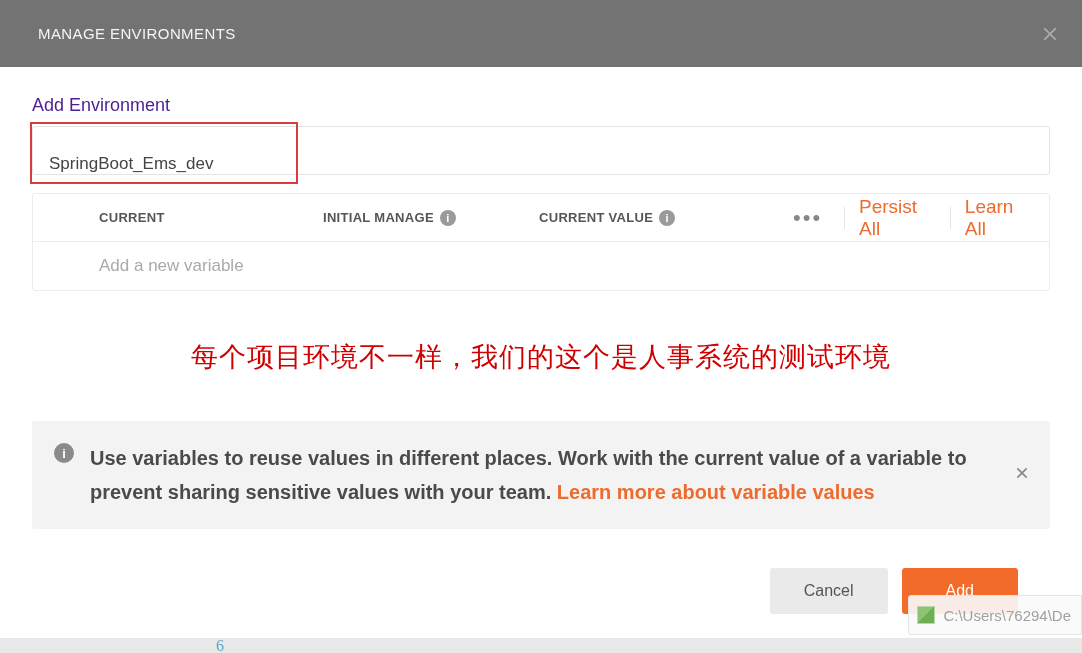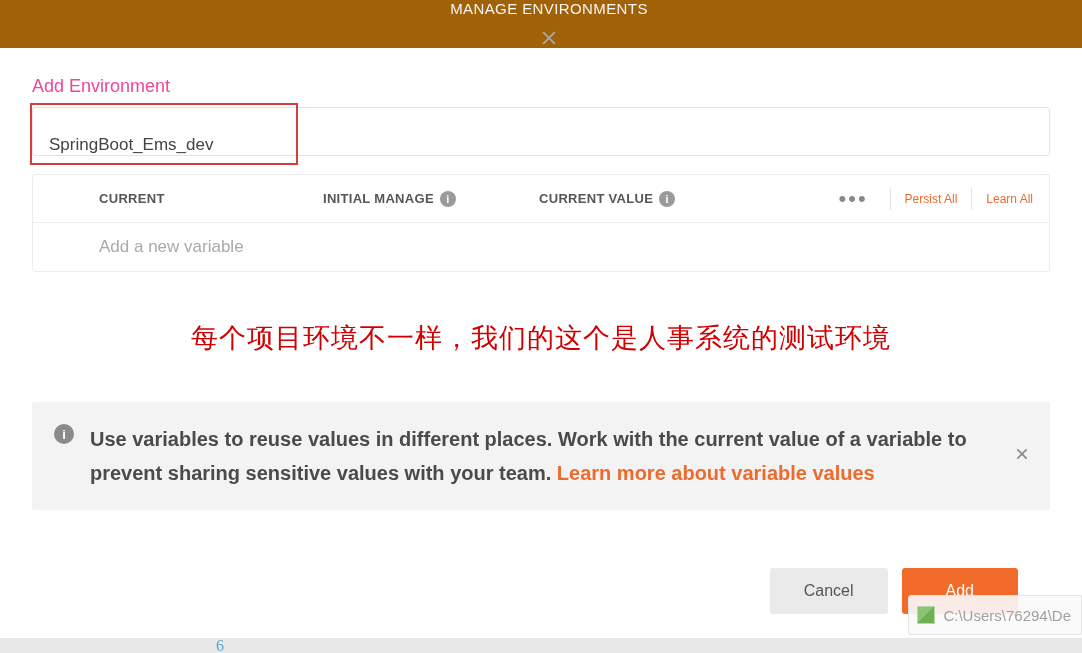--- a/index.html
+++ b/index.html
@@ -13,28 +13,27 @@
   }
   .modal {
     width: 1082px;
     background: #fff;
     display: flex;
     flex-direction: column;
     height: 638px;
     position: relative;
   }
   .titlebar {
-    background: #a16207;
+    background: #737373;
     color: #f5f5f5;
-    height: 48px;
+    height: 67px;
     display: flex;
     align-items: center;
     padding: 0 22px 0 38px;
     justify-content: space-between;
-    flex-direction: column;
   }
   .titlebar-text {
     font-size: 15px;
     letter-spacing: 0.4px;
     font-weight: 500;
   }
   .close-x {
     color: #aaa;
     cursor: pointer;
     display: flex;
@@ -43,21 +42,21 @@
   .close-x svg { width: 20px; height: 20px; }
   .body {
     padding: 28px 32px 0 32px;
     flex: 1;
     display: flex;
     flex-direction: column;
     position: relative;
   }
   .section-label {
     font-size: 18px;
-    color: #ec4899;
+    color: #4c1d95;
     margin-bottom: 10px;
   }
   .env-input-wrap {
     border: 1px solid #e4e4e4;
     border-radius: 3px;
     height: 49px;
     display: flex;
     align-items: flex-end;
     padding: 0 16px;
     margin-bottom: 18px;
@@ -132,21 +131,21 @@
     line-height: 1;
   }
   .vsep {
     width: 1px;
     height: 22px;
     background: #e4e4e4;
     margin: 0 14px;
   }
   .link-action {
     color: #ec6b2d;
-    font-size: 12px;
+    font-size: 19px;
     cursor: pointer;
   }
   .vars-row {
     display: flex;
     align-items: center;
     height: 48px;
   }
   .placeholder-input {
     border: none;
     outline: none;

